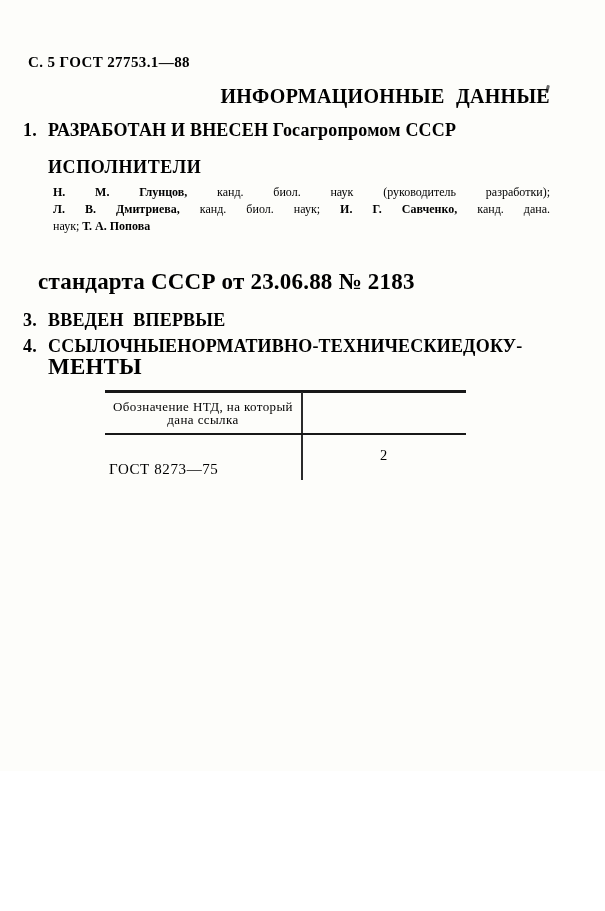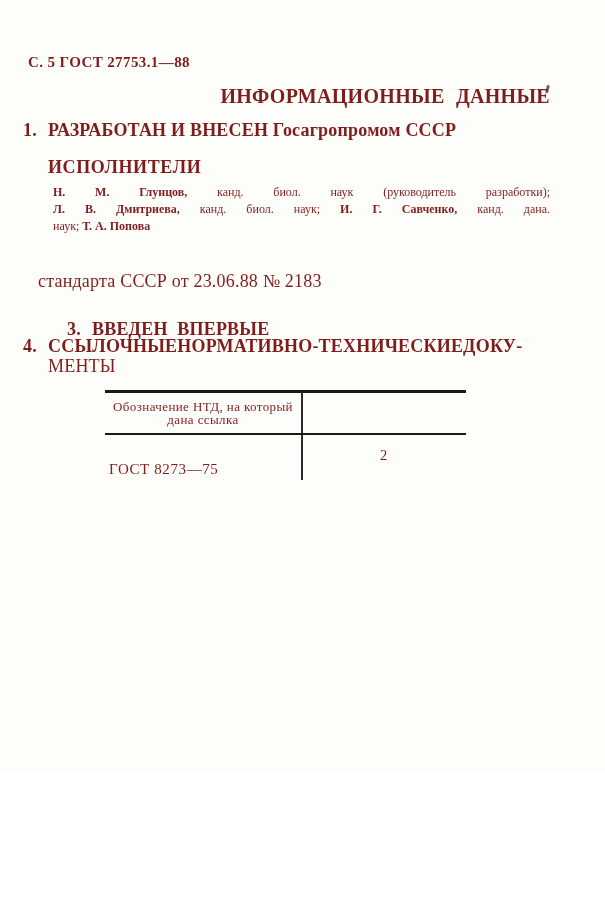--- a/index.html
+++ b/index.html
@@ -2,21 +2,21 @@
 <html><head>
 <meta charset="utf-8">
 <style>
   html, body { margin: 0; padding: 0; background: #ffffff; }
   .page {
     position: relative;
     width: 605px;
     height: 771px;
     background: #fdfdfa;
     font-family: "Liberation Serif", "DejaVu Serif", serif;
-    color: #7f1d1d;
+    color: #000000;
     overflow: hidden;
   }
   .abs { position: absolute; }
 
   .running-header {
     left: 28px; top: 54px;
     font-size: 15px; font-weight: bold; letter-spacing: 0.4px;
     white-space: nowrap;
   }
   .page-title {
@@ -26,21 +26,21 @@
     word-spacing: 6px;
     white-space: nowrap;
   }
   .item-line {
     left: 23px;
     font-size: 18px; font-weight: bold; letter-spacing: 0.2px;
     white-space: nowrap; line-height: 19px;
   }
   .item-num { display: inline-block; width: 25px; }
   .cont-line {
-    font-size: 18px; font-weight: normal; letter-spacing: 0.2px;
+    font-size: 23px; font-weight: bold; letter-spacing: 0.2px;
     white-space: nowrap; line-height: 19px;
   }
   .executors-heading {
     left: 48px; top: 157px;
     font-size: 18px; font-weight: bold; letter-spacing: 0.6px;
     white-space: nowrap;
   }
   .names {
     left: 53px; top: 184px; width: 497px;
     font-size: 12px; line-height: 17px;
@@ -96,21 +96,21 @@
   <div class="abs executors-heading">ИСПОЛНИТЕЛИ</div>
 
   <div class="abs names">
     <div class="jline"><b>Н. М. Глунцов,</b><span> канд. биол. наук (руководитель разработки);</span></div>
     <div class="jline"><b>Л. В. Дмитриева,</b><span> канд. биол. наук; </span><b>И. Г. Савченко,</b><span> канд. дана.</span></div>
     <div><span>наук; </span><b>Т. А. Попова</b></div>
   </div>
 
   <div class="abs cont-line" style="left:38px; top:272px;">стандарта СССР от 23.06.88 № 2183</div>
 
-  <div class="abs item-line item3-line" style="top:320px;margin-left:44px;">
+  <div class="abs item-line item3-line" style="top:311px;">
     <span class="item-num">3.</span><span>ВВЕДЕН ВПЕРВЫЕ</span>
   </div>
 
   <div class="abs item4-row">
     <span><span class="item-num">4.</span><span>ССЫЛОЧНЫЕ</span></span>
     <span>НОРМАТИВНО-ТЕХНИЧЕСКИЕ</span>
     <span>ДОКУ-</span>
   </div>
   <div class="abs cont-line" style="left:48px; top:357px;">МЕНТЫ</div>
 

